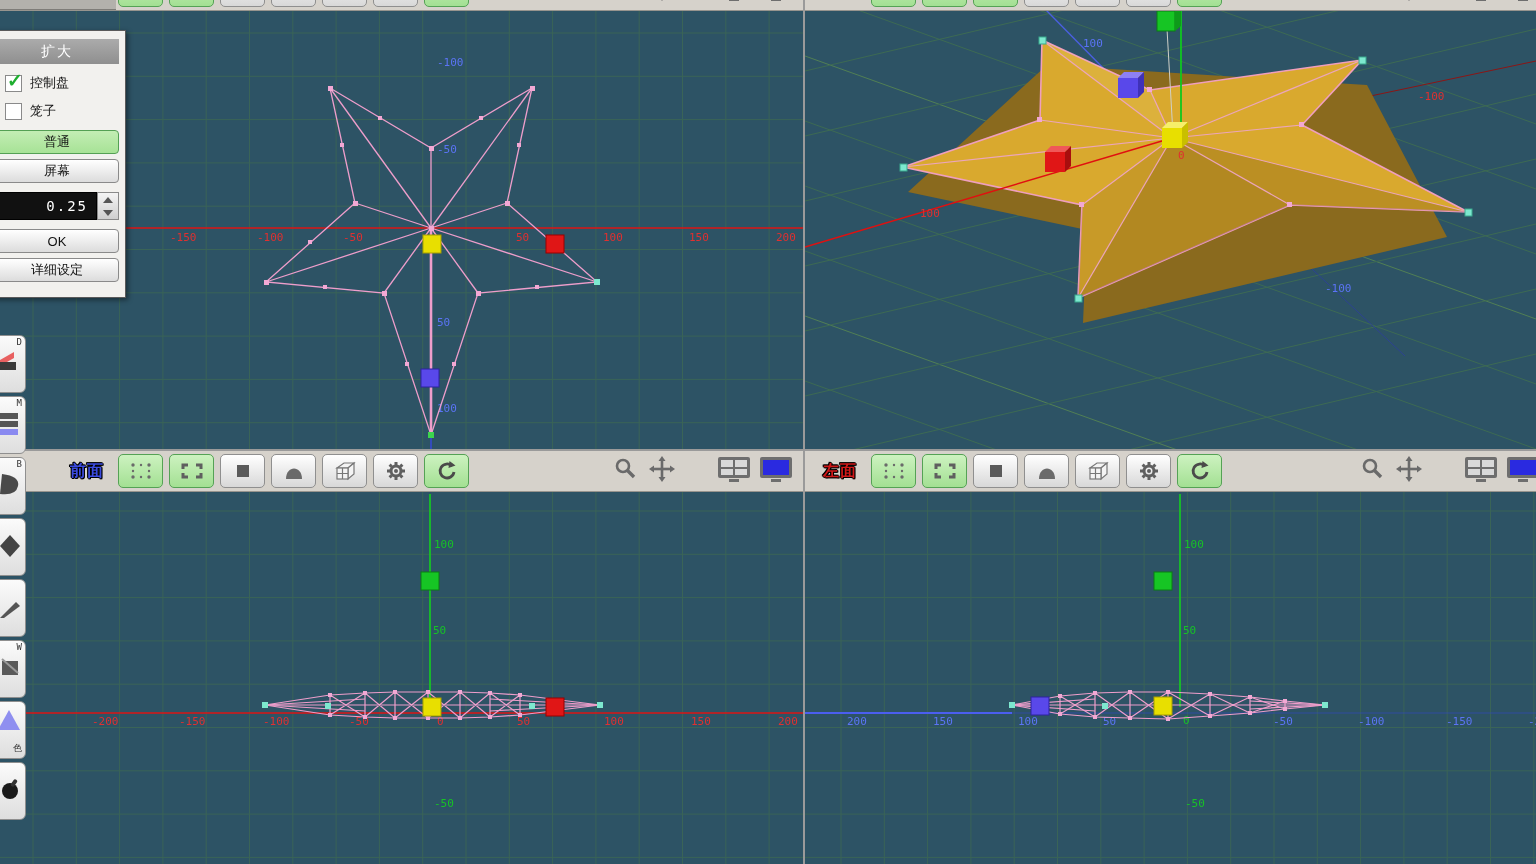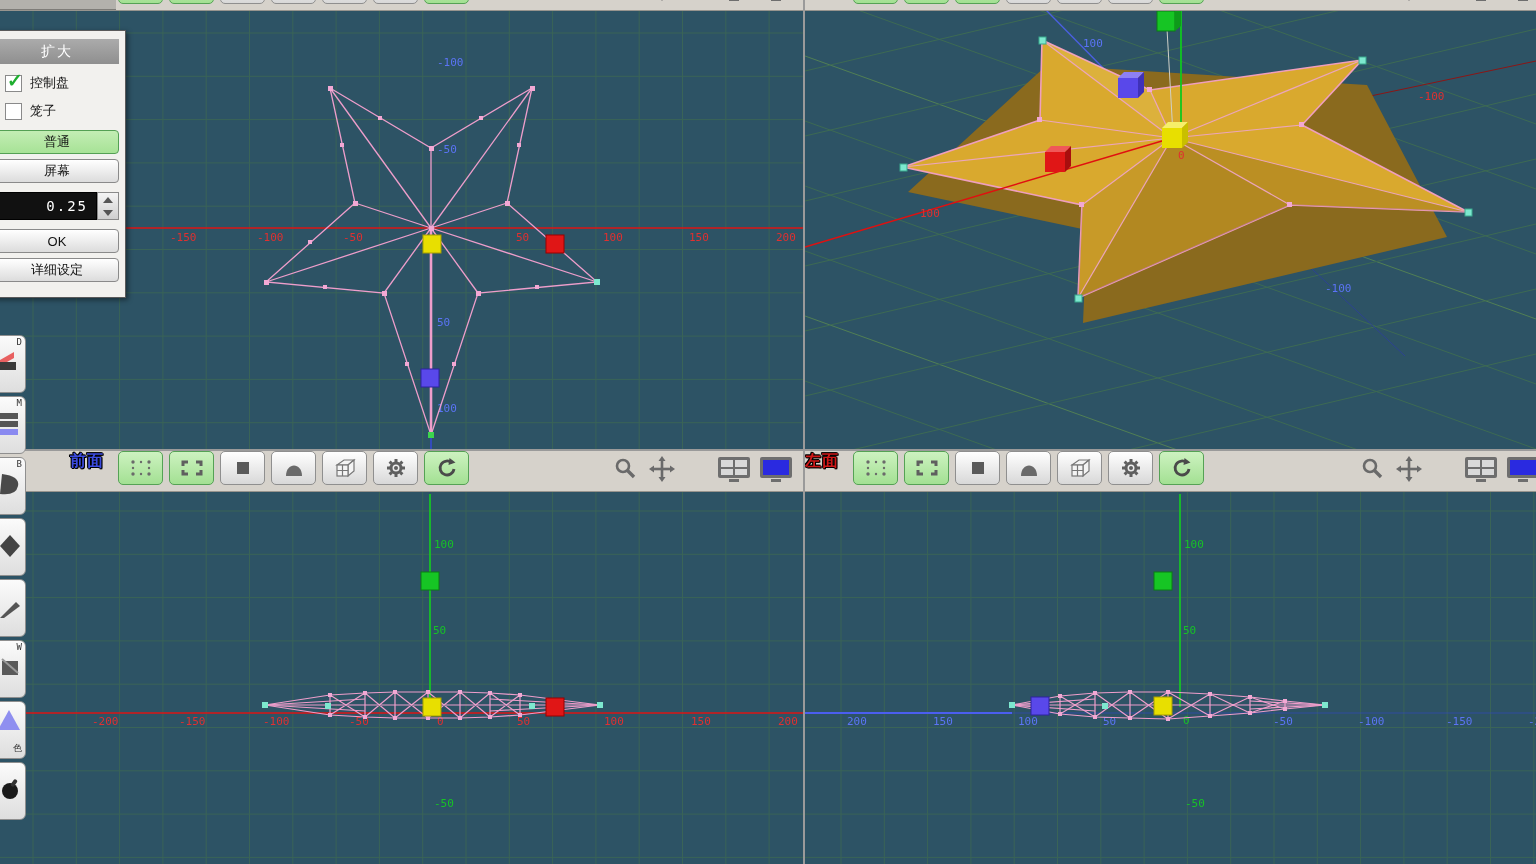--- a/index.html
+++ b/index.html
@@ -4,24 +4,24 @@
 <style>
   html,body{margin:0;padding:0;background:#9a9a9a;font-family:"Liberation Sans",sans-serif;}
   #stage{position:relative;width:1536px;height:864px;overflow:hidden;background:#9a9a9a;}
   .vp{position:absolute;overflow:hidden;background:#2d5365;}
   #vpTL{left:0;top:0;width:803px;height:449px;}
   #vpTR{left:805px;top:0;width:731px;height:449px;}
   #vpBL{left:0;top:451px;width:803px;height:413px;}
   #vpBR{left:805px;top:451px;width:731px;height:413px;}
   .tbclip{height:11px;overflow:hidden;}
   .tbclip .vp-toolbar{margin-top:-30px;}
-  .vp-toolbar{height:41px;background:#d6d2cb;border-bottom:1px solid #97948e;display:flex;box-sizing:border-box;}
+  .vp-toolbar{height:41px;background:#d6d2cb;border-bottom:1px solid #97948e;display:flex;align-items:center;box-sizing:border-box;}
   .vp-label{font-size:16px;font-weight:bold;letter-spacing:1px;margin-right:14px;
     text-shadow:-1px 0 #000,1px 0 #000,0 -1px #000,0 1px #000,1px 1px #000,-1px -1px #000;}
-  .ml-left{margin-left:70px;} .ml-right{}
+  .ml-left{margin-left:70px;} .ml-right{margin-left:18px;}
   .lbl-front{color:#3c4ce0}.lbl-left{color:#d01818}.lbl-top{color:#1c8a1c}.lbl-persp{color:#222}
   .tbtn{width:45px;height:34px;margin-right:6px;border:1px solid #8f8f8f;border-radius:5px;
     background:linear-gradient(#ffffff,#d8d8d8);display:flex;align-items:center;justify-content:center;padding:0;}
   .tbtn.on{background:linear-gradient(#cdf2c0,#a3e093);border-color:#55a255;}
   .tb-right{margin-left:auto;display:flex;align-items:center;gap:10px;}
   .tb-mon{display:flex;align-items:center;gap:6px;margin-left:42px;padding-right:8px;}
   .vp-svg{display:block;}
   .tick{font-family:"DejaVu Sans Mono",monospace;font-size:11px;}
   
   #dlg{position:absolute;left:-12px;top:30px;width:138px;background:#f2f1ee;border:1px solid #5a5a5a;

